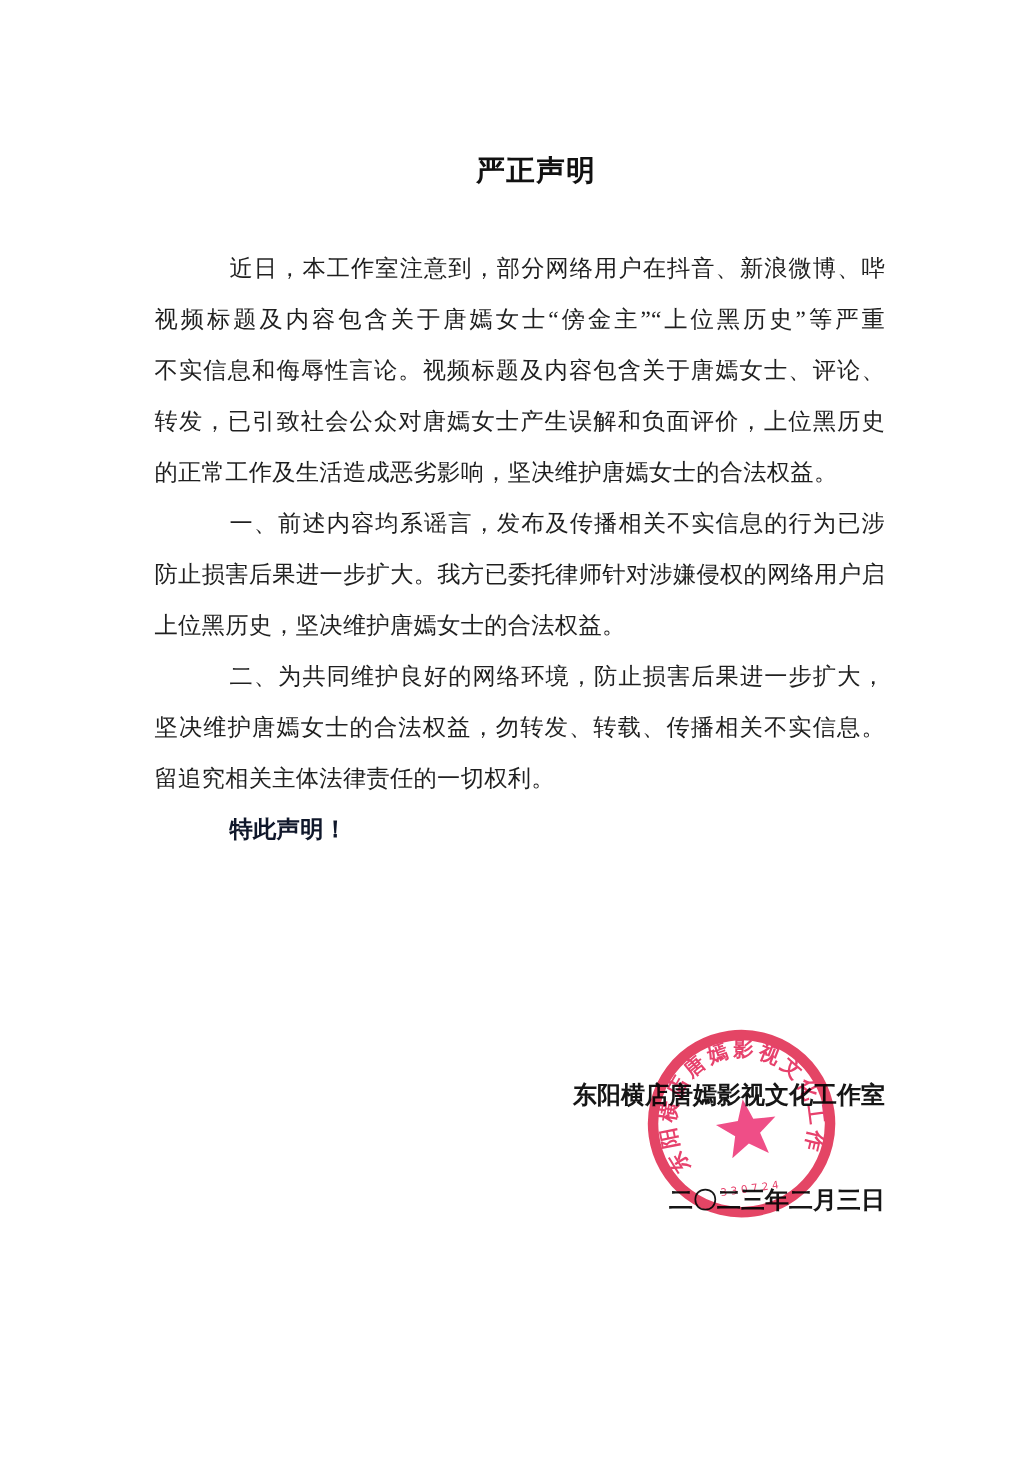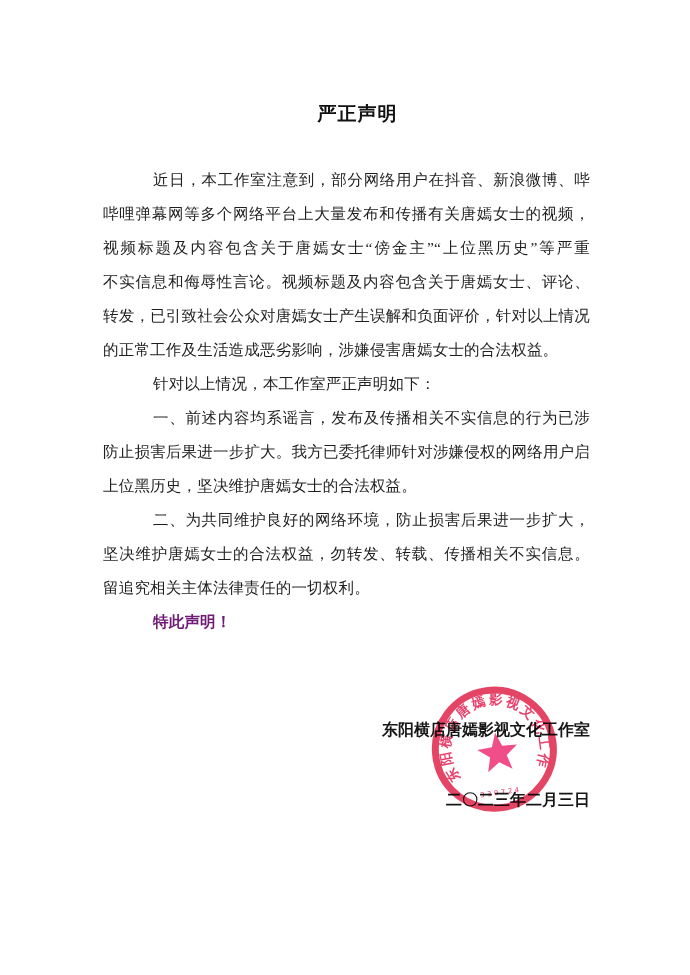--- a/index.html
+++ b/index.html
@@ -40,21 +40,21 @@
     line-height: 34px;
     font-size: 15.5px;
     letter-spacing: 0.2px;
     text-align: justify;
     white-space: nowrap;
     color: #1f1f1f;
   }
   .bline.fill { text-align-last: justify; white-space: normal; overflow: hidden; }
   .bline.end  { text-align-last: left; }
   .bline.indent { padding-left: 50px; }
-  .bline.bold { font-weight: bold; color: #701a75; }
+  .bline.bold { font-weight: bold; color: #0f172a; }
   .sig-line {
     position: absolute;
     left: 103px;
     top: 720px;
     width: 487px;
     text-align: right;
     font-size: 16px;
     font-weight: bold;
     color: #161616;
   }
@@ -82,26 +82,24 @@
 </style>
 </head>
 <body>
 
 <div class="page">
 
   <div class="doc-title">严正声明</div>
 
   <div class="doc-body">
     <div class="bline indent fill">近日，本工作室注意到，部分网络用户在抖音、新浪微博、哔哩</div>
-    <div class="bline fill">哔哩弹幕网等多个网络平台上大量发布和传播有关唐嫣女士的视频，</div>
     <div class="bline fill">视频标题及内容包含关于唐嫣女士“傍金主”“上位黑历史”等严重</div>
     <div class="bline fill">不实信息和侮辱性言论。视频标题及内容包含关于唐嫣女士、评论、</div>
-    <div class="bline fill">转发，已引致社会公众对唐嫣女士产生误解和负面评价，针对以上情况</div>
-    <div class="bline end">的正常工作及生活造成恶劣影响，涉嫌侵害唐嫣女士的合法权益。</div>
-    <div class="bline indent end">针对以上情况，本工作室严正声明如下：</div>
+    <div class="bline fill">转发，已引致社会公众对唐嫣女士产生误解和负面评价，上位黑历史</div>
+    <div class="bline end">的正常工作及生活造成恶劣影响，坚决维护唐嫣女士的合法权益。</div>
     <div class="bline indent fill">一、前述内容均系谣言，发布及传播相关不实信息的行为已涉嫌</div>
     <div class="bline fill">防止损害后果进一步扩大。我方已委托律师针对涉嫌侵权的网络用户启</div>
     <div class="bline end">上位黑历史，坚决维护唐嫣女士的合法权益。</div>
     <div class="bline indent fill">二、为共同维护良好的网络环境，防止损害后果进一步扩大，敬</div>
     <div class="bline fill">坚决维护唐嫣女士的合法权益，勿转发、转载、传播相关不实信息。</div>
     <div class="bline end">留追究相关主体法律责任的一切权利。</div>
     <div class="bline indent end bold">特此声明！</div>
   </div>
 
   <div class="sig-line">东阳横店唐嫣影视文化工作室</div>

